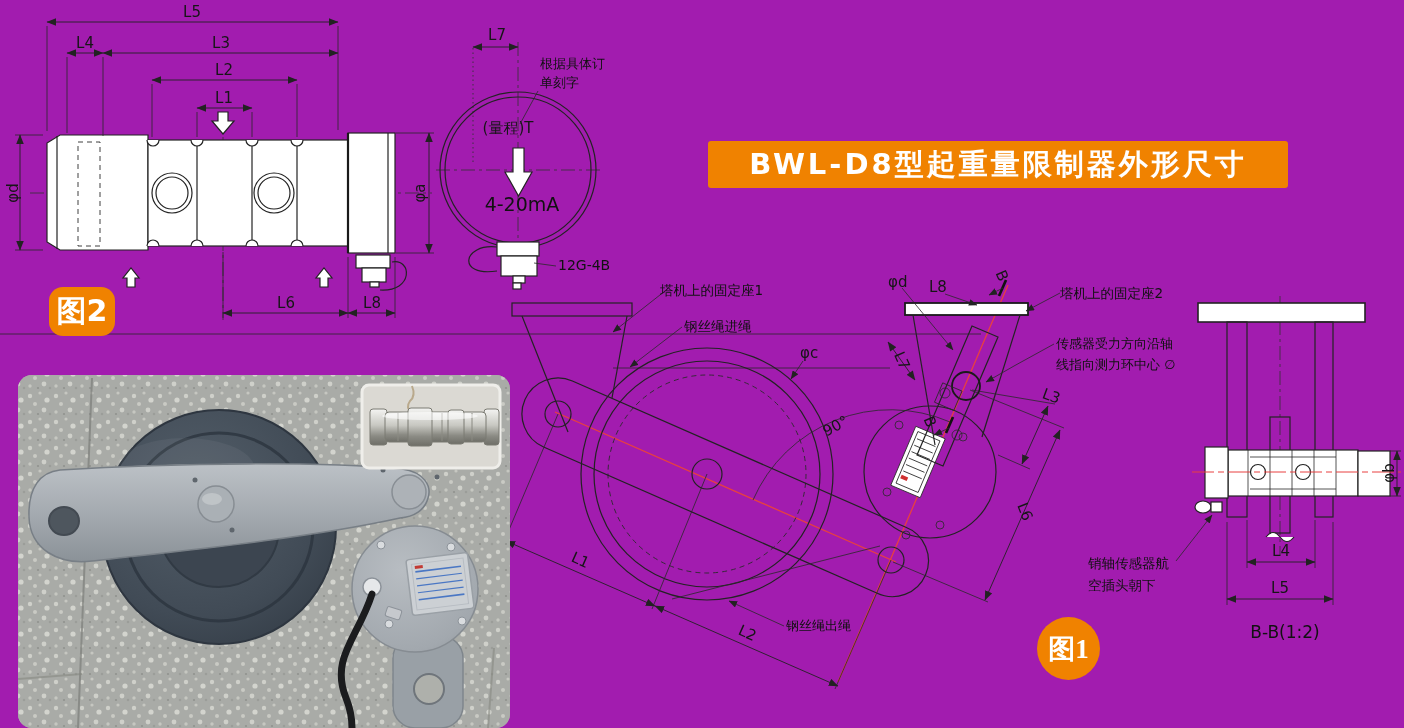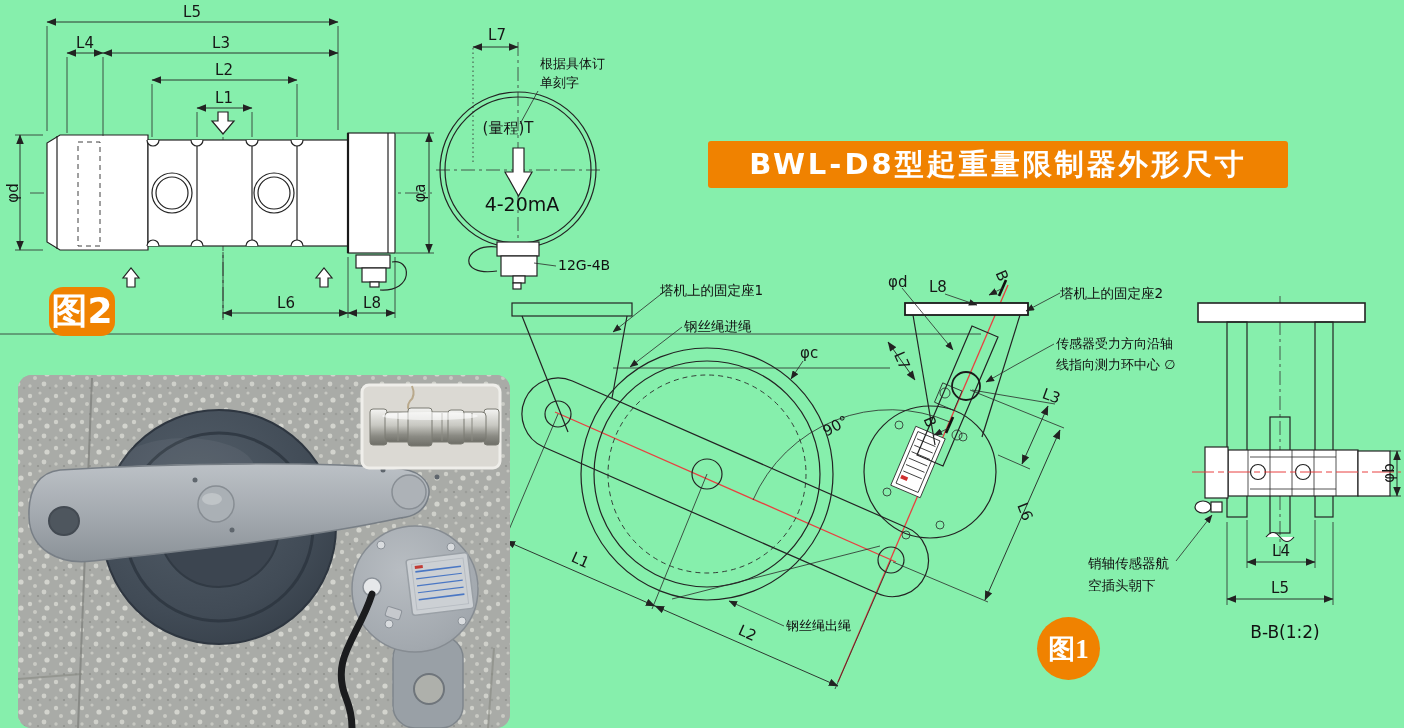--- a/index.html
+++ b/index.html
@@ -1,16 +1,16 @@
 <!DOCTYPE html>
 <html><head>
 <meta charset="utf-8">
 <style>
   html,body{margin:0;padding:0;background:#ffffff;}
-  #stage{position:relative;width:1404px;height:728px;background:#86efac;overflow:hidden;
+  #stage{position:relative;width:1404px;height:728px;background:#a21caf;overflow:hidden;
          font-family:"DejaVu Sans","Liberation Sans",sans-serif;}
   #drawing{position:absolute;left:0;top:0;}
   
   .ln{stroke:#232323;stroke-width:1.2;fill:none;}
   .lnb{stroke:#1a1a1a;stroke-width:2.2;fill:none;}
   .thin{stroke:#2a2a2a;stroke-width:.8;fill:none;}
   .dash{stroke:#2a2a2a;stroke-width:.9;fill:none;stroke-dasharray:5 4;}
   .cl{stroke:#333;stroke-width:.8;fill:none;stroke-dasharray:14 4 3 4;}
   .dot{stroke:#333;stroke-width:.9;fill:none;stroke-dasharray:1.5 3;}
   .dim{stroke:#232323;stroke-width:.9;fill:none;}
@@ -19,21 +19,21 @@
   .wh{fill:#ffffff;}
   text.dimtxt{font-size:15px;fill:#161616;}
   text.cn{font-size:13px;fill:#111;}
   text.cn14{font-size:13.5px;fill:#111;}
   
   .banner{position:absolute;left:708px;top:141px;width:580px;height:47px;background:#F08200;
           border-radius:3px;display:flex;align-items:center;justify-content:center;}
   .banner span{color:#fff;font-size:29px;font-weight:bold;letter-spacing:3px;white-space:nowrap;}
   .badge{position:absolute;background:#F08200;color:#fff;font-weight:bold;
          display:flex;align-items:center;justify-content:center;}
-  .badge-fig2{left:49px;top:287px;width:66px;height:49px;border-radius:14px;font-size:36px;}
+  .badge-fig2{left:49px;top:287px;width:66px;height:49px;border-radius:14px;font-size:30px;}
   .badge-fig1{left:1037px;top:617px;width:63px;height:63px;border-radius:50%;font-size:27px;font-family:Liberation Serif, serif;}
   
   .photo{position:absolute;left:18px;top:375px;width:492px;height:353px;border-radius:14px;
          overflow:hidden;background:#a9aba7;}
 </style>
 </head>
 <body>
 
 <div id="stage">
 

